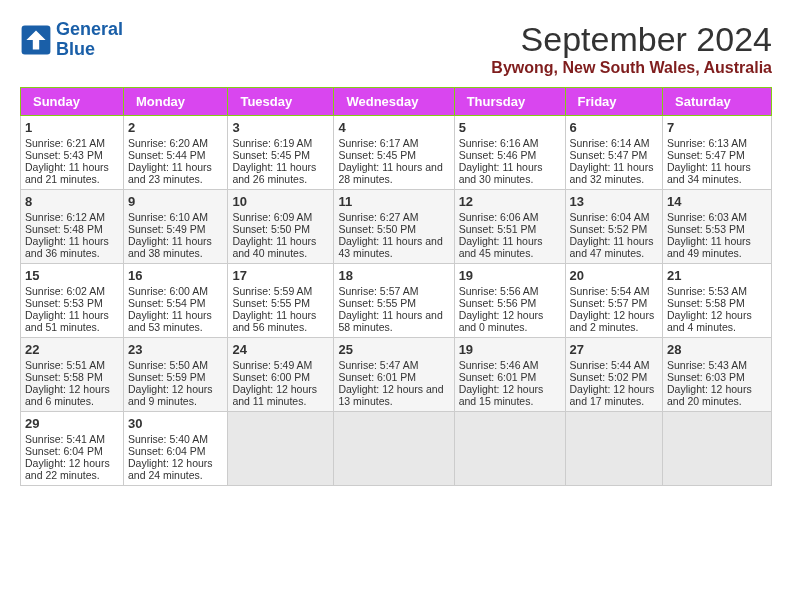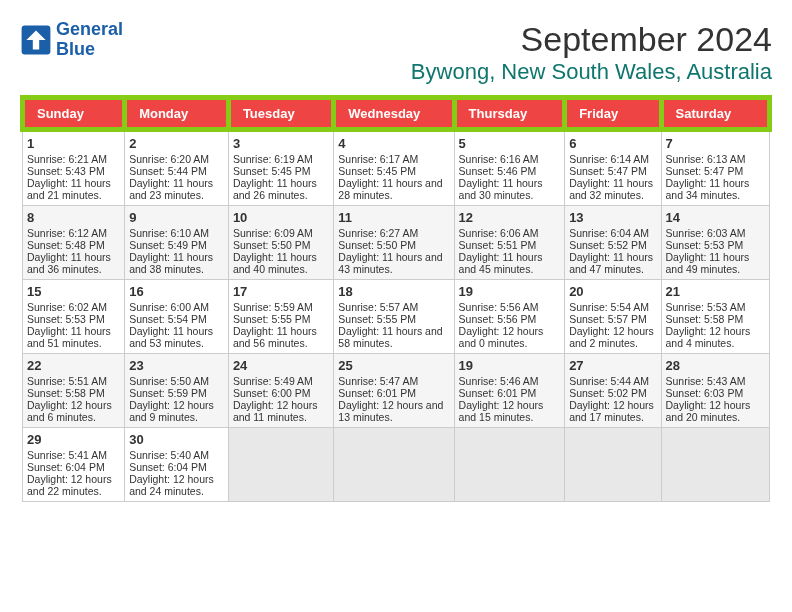--- a/index.html
+++ b/index.html
@@ -36,37 +36,37 @@
     }
     .title-block {
       text-align: right;
     }
     .title-block h1 {
       font-size: 34px;
       font-weight: normal;
       color: #333;
     }
     .title-block h2 {
-      font-size: 22px;
-      font-weight: normal;
-      color: #0f766e;
+      font-size: 16px;
+      font-weight: bold;
+      color: #7f1d1d;
     }
     table {
       width: 100%;
       border-collapse: collapse;
       font-size: 11px;
     }
     thead tr th {
-      background-color: #ef4444;
+      background-color: #d946ef;
       color: #fff;
       padding: 6px 12px;
       text-align: left;
       font-size: 13px;
       font-weight: bold;
-      border: 5px solid #84cc16;
+      border: 1px solid #84cc16;
     }
     tbody tr td {
       border: 1px solid #ccc;
       padding: 4px 4px;
       vertical-align: top;
       font-size: 10.5px;
       color: #333;
       background: #fff;
       min-height: 80px;
     }

